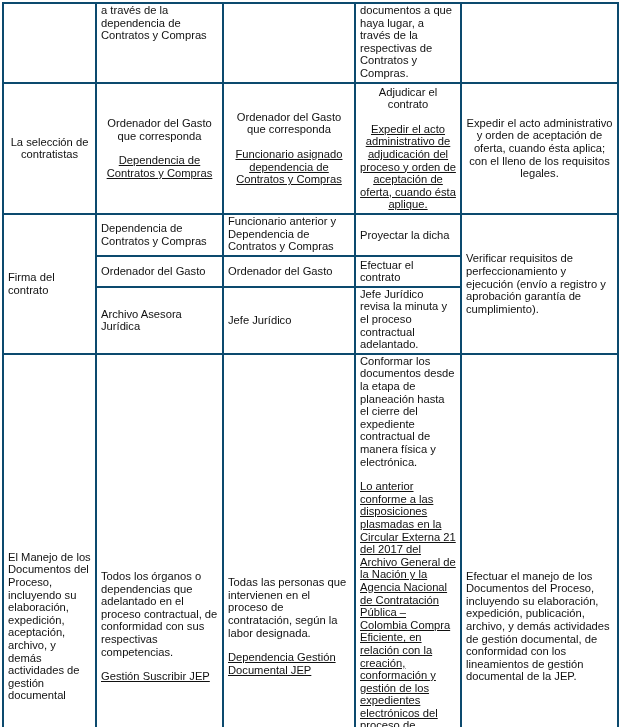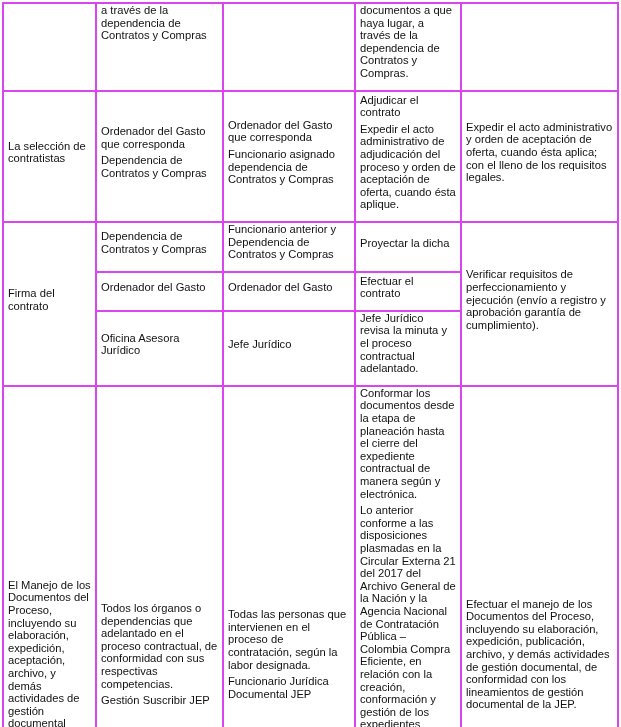--- a/index.html
+++ b/index.html
@@ -19,31 +19,31 @@
     }
     .tbl {
       position: absolute;
       left: 2px;
       top: 2px;
       width: 615px;
       border-collapse: collapse;
       table-layout: fixed;
     }
     .tbl td {
-      border: 2px solid #d946ef;
+      border: 2px solid #0c4a6e;
       vertical-align: middle;
-      padding: 2px 4px 10px 4px;
+      padding: 2px 4px 2px 4px;
       text-align: left;
       word-wrap: break-word;
     }
     .tbl td.top { vertical-align: top; padding-top: 0; }
     .cell-p { margin: 0; }
-    .cell-p + .cell-p { margin-top: 4px; }
+    .cell-p + .cell-p { margin-top: 12px; text-decoration: underline; }
     .r1 td { height: 56px; }
-    .r2 td { height: 106px; }
+    .r2 td { height: 106px; text-align: center; }
     .r3a td { height: 31px; }
     .r3b td { height: 24px; }
     .r3c td { height: 38px; }
     .r4 td { height: 430px; }
     .nowrap-cut { overflow: hidden; }
   </style>
 </head>
 <body>
 
 <table class="tbl">
@@ -56,21 +56,21 @@
   </colgroup>
   <tbody>
 
     <tr class="r1">
       <td></td>
       <td class="top">
         <p class="cell-p">a través de la dependencia de Contratos y Compras</p>
       </td>
       <td></td>
       <td class="top">
-        <p class="cell-p">documentos a que haya lugar, a través de la dependencia de Contratos y Compras.</p>
+        <p class="cell-p">documentos a que haya lugar, a través de la respectivas de Contratos y Compras.</p>
       </td>
       <td></td>
     </tr>
 
     <tr class="r2">
       <td>
         <p class="cell-p">La selección de contratistas</p>
       </td>
       <td>
         <p class="cell-p">Ordenador del Gasto que corresponda</p>
@@ -112,44 +112,44 @@
       </td>
       <td>
         <p class="cell-p">Ordenador del Gasto</p>
       </td>
       <td>
         <p class="cell-p">Efectuar el contrato</p>
       </td>
     </tr>
     <tr class="r3c">
       <td>
-        <p class="cell-p">Oficina Asesora Jurídico</p>
+        <p class="cell-p">Archivo Asesora Jurídica</p>
       </td>
       <td>
         <p class="cell-p">Jefe Jurídico</p>
       </td>
       <td class="top">
         <p class="cell-p">Jefe Jurídico revisa la minuta y el proceso contractual adelantado.</p>
       </td>
     </tr>
 
     <tr class="r4">
       <td>
         <p class="cell-p">El Manejo de los Documentos del Proceso, incluyendo su elaboración, expedición, aceptación, archivo, y demás actividades de gestión documental</p>
       </td>
       <td>
         <p class="cell-p">Todos los órganos o dependencias que adelantado en el proceso contractual, de conformidad con sus respectivas competencias.</p>
         <p class="cell-p">Gestión Suscribir JEP</p>
       </td>
       <td>
         <p class="cell-p">Todas las personas que intervienen en el proceso de contratación, según la labor designada.</p>
-        <p class="cell-p">Funcionario Jurídica Documental JEP</p>
+        <p class="cell-p">Dependencia Gestión Documental JEP</p>
       </td>
       <td class="top nowrap-cut">
-        <p class="cell-p">Conformar los documentos desde la etapa de planeación hasta el cierre del expediente contractual de manera según y electrónica.</p>
+        <p class="cell-p">Conformar los documentos desde la etapa de planeación hasta el cierre del expediente contractual de manera física y electrónica.</p>
         <p class="cell-p">Lo anterior conforme a las disposiciones plasmadas en la Circular Externa 21 del 2017 del Archivo General de la Nación y la Agencia Nacional de Contratación Pública – Colombia Compra Eficiente, en relación con la creación, conformación y gestión de los expedientes electrónicos del proceso de contratación a través de la herramienta electrónica SECOP II, y conforme a las autorizaciones para el registro e ingreso de información en dicha herramienta dadas por la dependencia de</p>
       </td>
       <td>
         <p class="cell-p">Efectuar el manejo de los Documentos del Proceso, incluyendo su elaboración, expedición, publicación, archivo, y demás actividades de gestión documental, de conformidad con los lineamientos de gestión documental de la JEP.</p>
       </td>
     </tr>
   </tbody>
 </table>
 
 </body></html>

